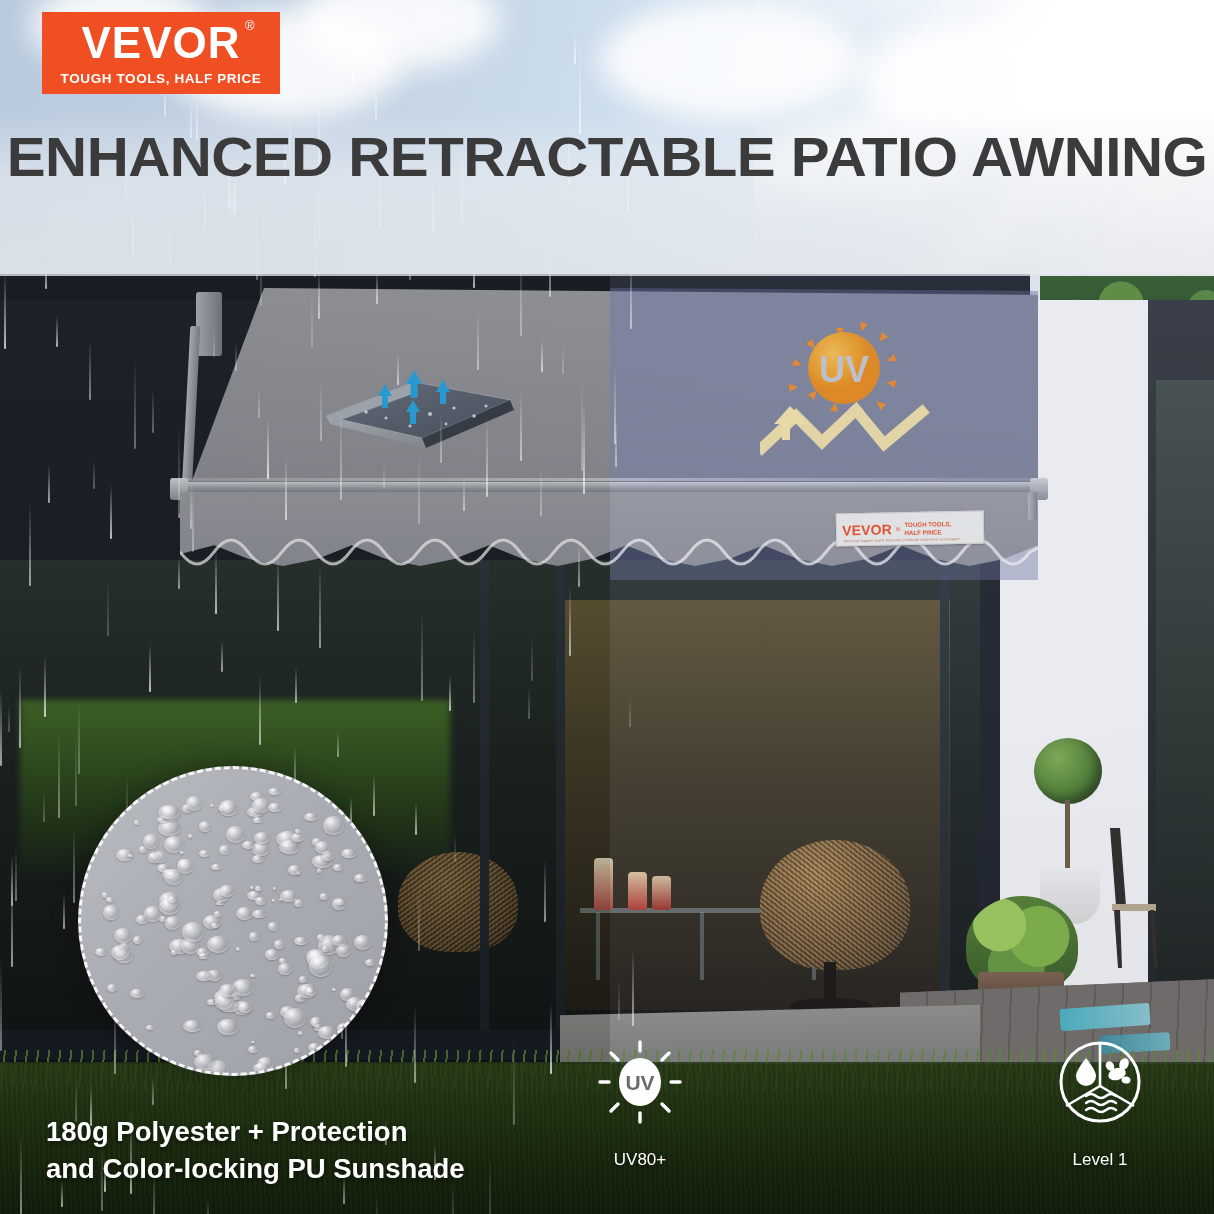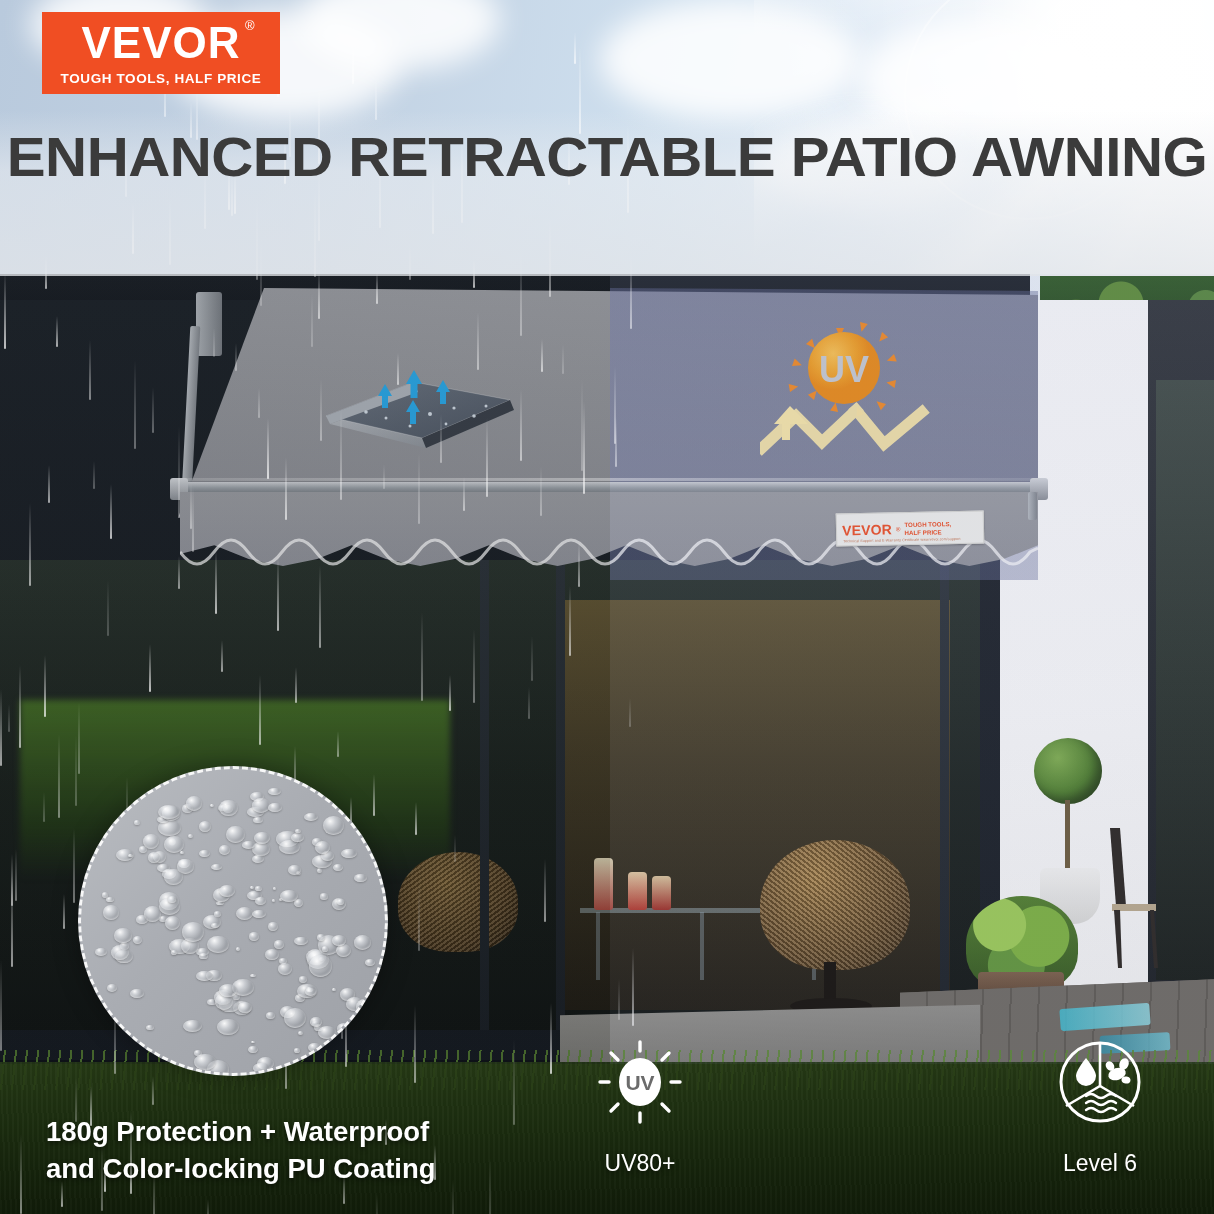--- a/index.html
+++ b/index.html
@@ -338,21 +338,21 @@
   }
   .features{
     position:absolute; left:540px; top:1034px; width:660px; height:172px;
     display:flex; align-items:flex-start; justify-content:space-between;
   }
   .feature{
     width:200px; display:flex; flex-direction:column; align-items:center;
   }
   .feature-icon{ height:96px; display:flex; align-items:center; justify-content:center; }
   .feature-label{
-    margin-top:20px; color:#fff; font-size:23px;
+    margin-top:20px; color:#fff; font-size:17px;
     text-shadow:0 2px 5px rgba(0,0,0,.5);
   }
 
   
   .tag{
     position:absolute; left:836px; top:512px; width:148px; height:33px;
     background:#f2f2ee;
     border:1px solid #d8d8d2;
     transform:rotate(-1.2deg);
     display:flex; align-items:center; padding:0 5px; gap:4px;
@@ -889,22 +889,22 @@
   <div class="logo">
     <div class="logo-word">
       <span>VEVOR</span><span class="logo-reg">®</span>
     </div>
     <div class="logo-tag">TOUGH TOOLS, HALF PRICE</div>
   </div>
 
   <div class="headline">ENHANCED RETRACTABLE PATIO AWNING</div>
 
   <div class="bottom-caption">
-    <div>180g Protection + Waterproof</div>
-    <div>and Color-locking PU Coating</div>
+    <div>180g Polyester + Protection</div>
+    <div>and Color-locking PU Sunshade</div>
   </div>
 
   <div class="features">
 
     <div class="feature">
       <div class="feature-icon">
         <svg width="92" height="92" viewBox="0 0 92 92">
           <ellipse cx="46" cy="46" rx="21" ry="24" fill="#fff"></ellipse>
           <text x="46" y="54" text-anchor="middle" font-family="Liberation Sans, sans-serif" font-size="21" font-weight="bold" fill="#6b6b6b">UV</text>
           <g stroke="#fff" stroke-width="3.4" stroke-linecap="round">
@@ -939,18 +939,18 @@
             <ellipse cx="56" cy="30" rx="4" ry="5" transform="rotate(-35 56 30)"></ellipse>
             <ellipse cx="72" cy="44" rx="4.5" ry="3.5" transform="rotate(10 72 44)"></ellipse>
           </g>
           <g stroke="#fff" stroke-width="2.4" fill="none" stroke-linecap="round">
             <path d="M32 60 q5 -4 10 0 q5 4 10 0 q5 -4 10 0"></path>
             <path d="M32 67 q5 -4 10 0 q5 4 10 0 q5 -4 10 0"></path>
             <path d="M32 74 q5 -4 10 0 q5 4 10 0 q5 -4 10 0"></path>
           </g>
         </svg>
       </div>
-      <div class="feature-label">Level 6</div>
+      <div class="feature-label">Level 1</div>
     </div>
 
   </div>
 
 </div>
 
 </body></html>

